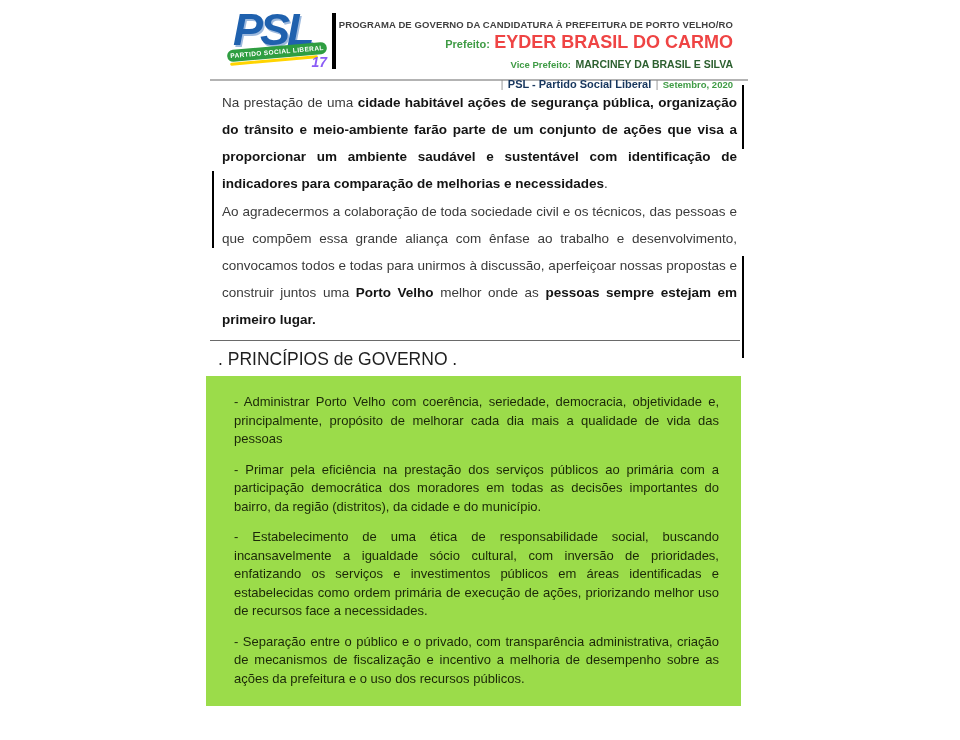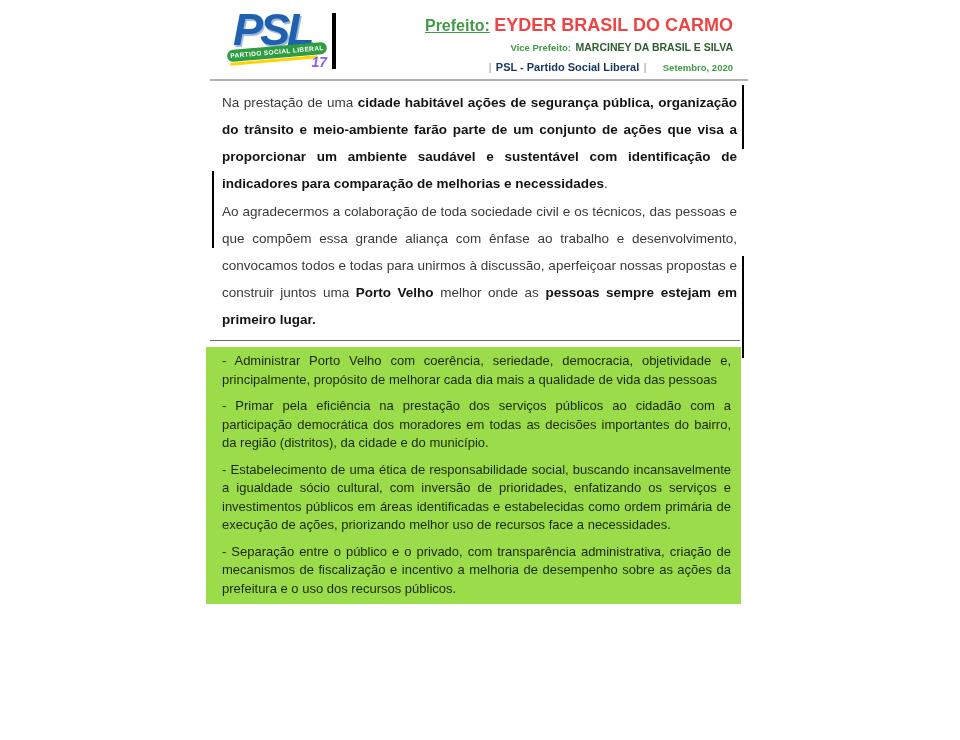--- a/index.html
+++ b/index.html
@@ -42,29 +42,29 @@
   }
   .num17 {
     position: absolute; top: 41px; right: 2px;
     font-size: 14px; font-weight: bold; font-style: italic;
     color: #8b5cf6;
   }
   .vbar { width: 4px; height: 56px; background: #000; margin-left: 3px; flex: none; }
   .header-text { flex: 1; text-align: right; padding-right: 15px; }
   .h-title { font-size: 9.5px; font-weight: bold; color: #404040; margin-top: 6px; letter-spacing: 0.1px; }
   .h-mayor { margin-top: 2px; }
-  .h-mayor .label { color: #3f9b45; font-weight: bold; font-size: 16px; text-decoration: underline; }
+  .h-mayor .label { color: #3f9b45; font-weight: bold; font-size: 11px; }
   .h-mayor .name  { color: #ef4444; font-weight: bold; font-size: 18px; }
   .h-vice { margin-top: 1px; }
   .h-vice .label { color: #3f9b45; font-weight: bold; font-size: 9.5px; }
   .h-vice .name  { color: #2d6030; font-weight: bold; font-size: 10.5px; }
   .h-party { margin-top: 2px; }
   .h-party .pipe  { color: #8a8a8a; font-size: 10px; }
   .h-party .party { color: #17365d; font-weight: bold; font-size: 11px; }
-  .h-party .date  { color: #3f9b45; font-weight: bold; font-size: 9.5px; margin-left: 12px; }
+  .h-party .date  { color: #3f9b45; font-weight: bold; font-size: 9.5px; }
   .header-rule { border-top: 2px solid #b3b3b3; margin-top: 5px; }
   
   .para {
     font-size: 13.5px; line-height: 27px;
     text-align: justify; color: #3a3a3a;
     margin: 0; padding: 0 11px 0 12px;
   }
   .para .b { font-weight: bold; color: #141414; }
   .p1 { margin-top: 6px; }
   .p2 { margin-top: 8px; }
@@ -76,21 +76,21 @@
   }
   
   .green-block {
     background: #9bdc4a;
     margin: 6px 7px 0 -4px;
     padding: 5px 10px 6px 16px;
   }
   .principle {
     font-size: 13px; line-height: 18.5px;
     text-align: justify; color: #1b2808;
-    margin: 0;
+    margin: 12px;
   }
   .principle + .principle { margin-top: 8px; }
   
   .rev-bar { position: absolute; width: 2px; background: #000; }
   .rev-bar-1 { left: 532px; top: 85px;  height: 64px; }
   .rev-bar-2 { left: 2px;   top: 171px; height: 77px; }
   .rev-bar-3 { left: 532px; top: 256px; height: 102px; }
 </style>
 </head>
 <body>
@@ -99,20 +99,21 @@
 
   <header>
     <div class="logo">
       <div class="psl-text">PSL</div>
       <div class="banner">PARTIDO SOCIAL LIBERAL</div>
       <div class="swoosh"></div>
       <div class="num17">17</div>
     </div>
     <div class="vbar"></div>
     <div class="header-text">
+      <div class="h-title">PROGRAMA DE GOVERNO DA CANDIDATURA À PREFEITURA DE PORTO VELHO/RO</div>
       <div class="h-mayor">
         <span class="label">Prefeito:</span>
         <span class="name">EYDER BRASIL DO CARMO</span>
       </div>
       <div class="h-vice">
         <span class="label">Vice Prefeito:</span>
         <span class="name">MARCINEY DA BRASIL E SILVA</span>
       </div>
       <div class="h-party">
         <span class="pipe">|</span>
@@ -122,24 +123,25 @@
       </div>
     </div>
   </header>
 
   <div class="header-rule"></div>
 
   <p class="para p2"><span>Na prestação de uma </span><span class="b">cidade habitável ações de segurança pública, organização do trânsito e meio-ambiente farão parte de um conjunto de ações que visa a proporcionar um ambiente saudável e sustentável com identificação de indicadores para comparação de melhorias e necessidades</span><span>.</span></p>
   <p class="para p3"><span>Ao agradecermos a colaboração de toda sociedade civil e os técnicos, das pessoas e que compõem essa grande aliança com ênfase ao trabalho e desenvolvimento, convocamos todos e todas para unirmos à discussão, aperfeiçoar nossas propostas e construir juntos uma </span><span class="b">Porto Velho</span><span> melhor onde as </span><span class="b">pessoas sempre estejam em primeiro lugar.</span></p>
 
   <div class="section-rule"></div>
+  <h1 class="section-heading">. PRINCÍPIOS de GOVERNO .</h1>
 
   <div class="green-block">
     <p class="principle">- Administrar Porto Velho com coerência, seriedade, democracia, objetividade e, principalmente, propósito de melhorar cada dia mais a qualidade de vida das pessoas</p>
-    <p class="principle">- Primar pela eficiência na prestação dos serviços públicos ao cidadão com a participação democrática dos moradores em todas as decisões importantes do bairro, da região (distritos), da cidade e do município.</p>
+    <p class="principle">- Primar pela eficiência na prestação dos serviços públicos ao primária com a participação democrática dos moradores em todas as decisões importantes do bairro, da região (distritos), da cidade e do município.</p>
     <p class="principle">- Estabelecimento de uma ética de responsabilidade social, buscando incansavelmente a igualdade sócio cultural, com inversão de prioridades, enfatizando os serviços e investimentos públicos em áreas identificadas e estabelecidas como ordem primária de execução de ações, priorizando melhor uso de recursos face a necessidades.</p>
     <p class="principle">- Separação entre o público e o privado, com transparência administrativa, criação de mecanismos de fiscalização e incentivo a melhoria de desempenho sobre as ações da prefeitura e o uso dos recursos públicos.</p>
   </div>
 
   <div class="rev-bar rev-bar-1"></div>
   <div class="rev-bar rev-bar-2"></div>
   <div class="rev-bar rev-bar-3"></div>
 
 </div>
 

